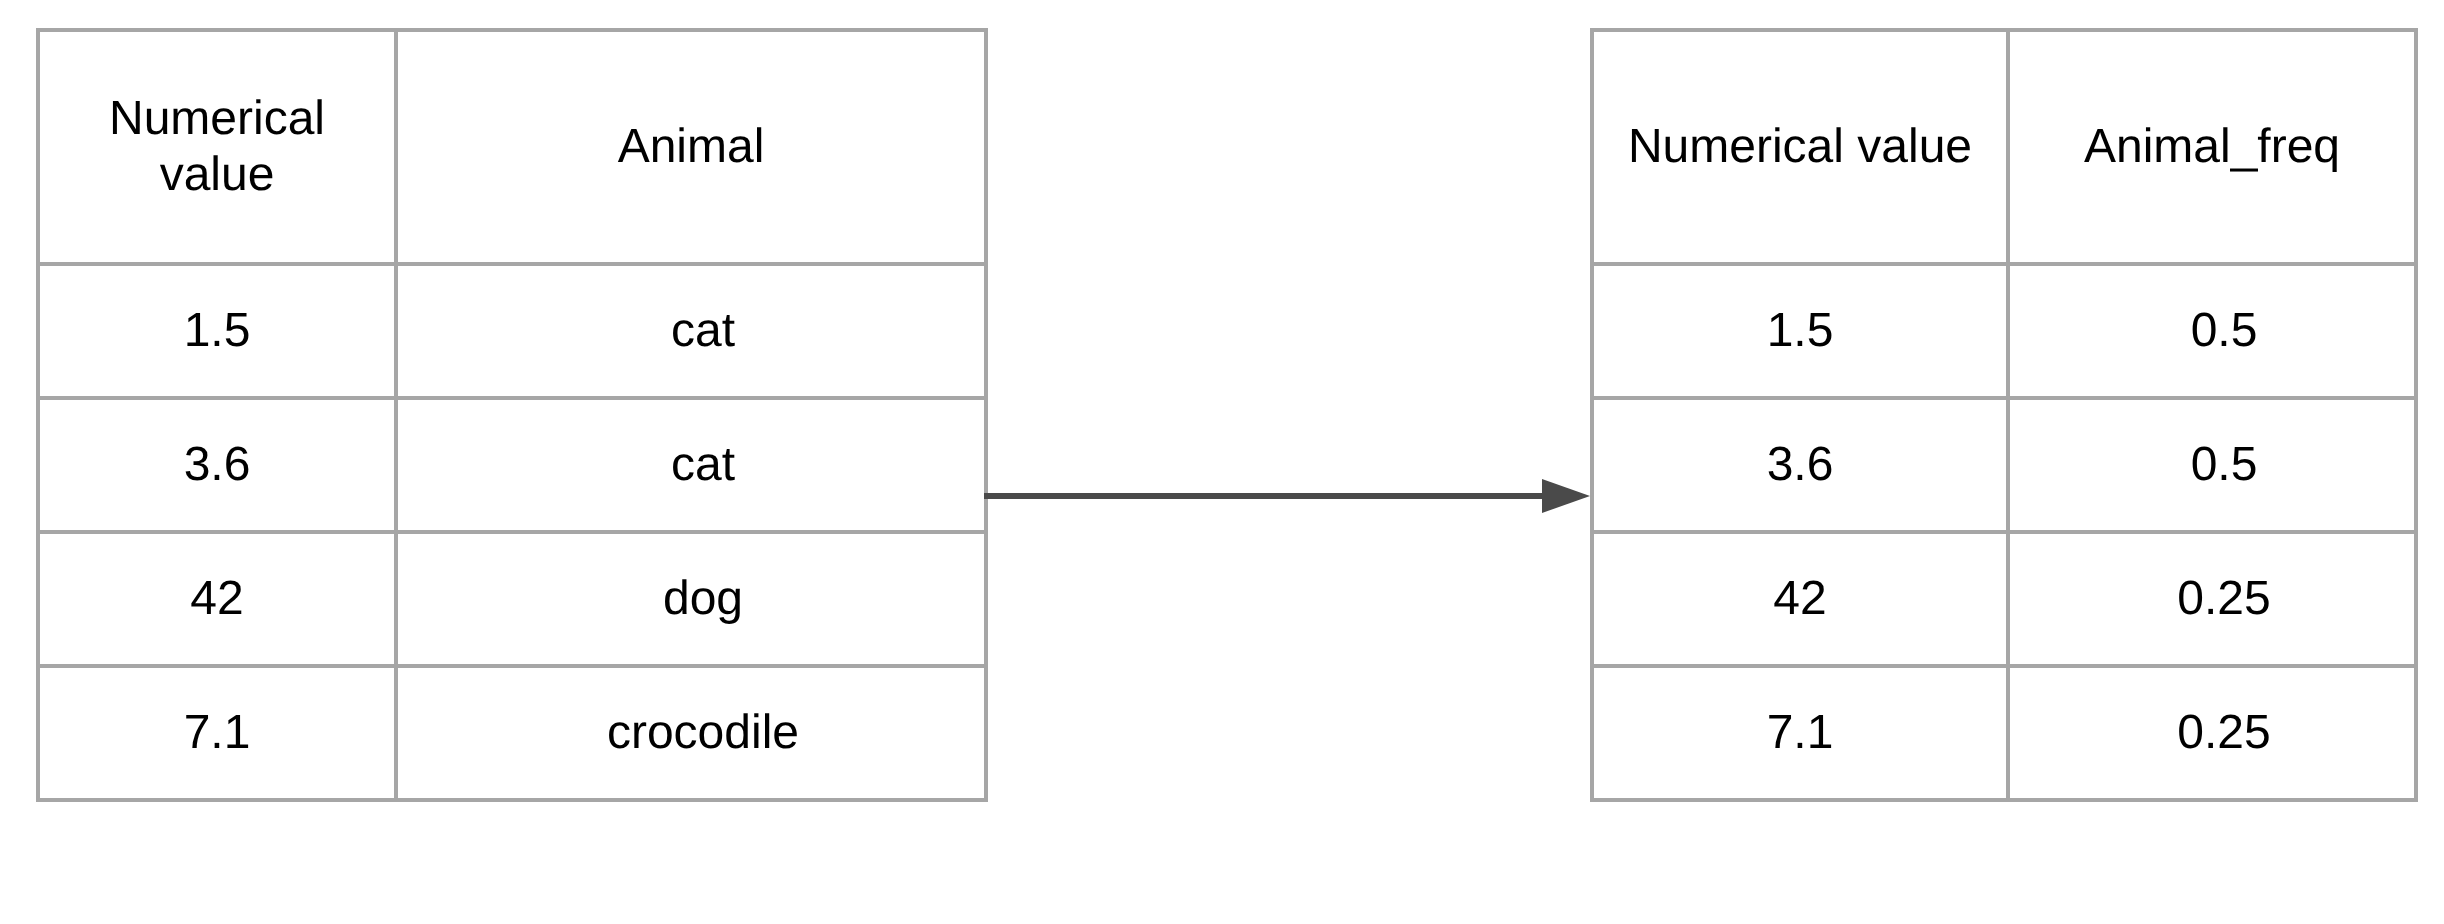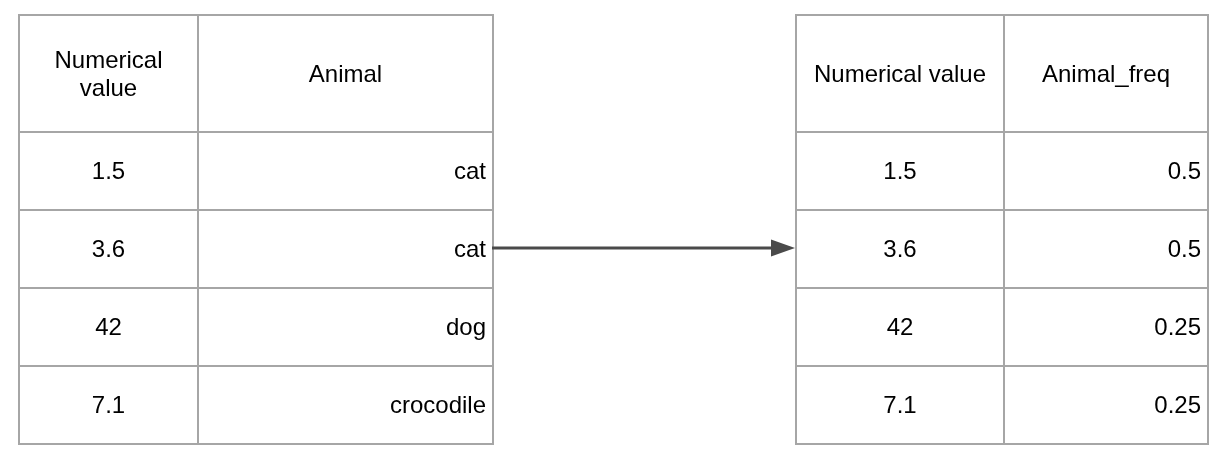--- a/index.html
+++ b/index.html
@@ -28,23 +28,23 @@
     vertical-align: middle;
     overflow: hidden;
   }
   table.tbl th {
     font-weight: 400;
     text-align: center;
     line-height: 1.15;
     padding: 0 12px;
     height: 117px;
   }
-  table.tbl td { height: 78px; }
+  table.tbl td { height: 67px; }
   td.cell-num { text-align: center; padding: 0 6px; }
-  td.cell-txt { text-align: right; padding-left: 18px; padding-right: 6px; }
+  td.cell-txt { text-align: center; padding-left: 18px; padding-right: 6px; }
 
   .tbl-left  { left: 18px;  top: 14px; width: 474px; }
   .tbl-right { left: 795px; top: 14px; width: 412px; }
   .tbl-left  col.c1 { width: 179px; } .tbl-left  col.c2 { width: 295px; }
   .tbl-right col.c1 { width: 208px; } .tbl-right col.c2 { width: 204px; }
 
   .arrow-label {
     position: absolute;
     left: 492px;
     top: 191px;

